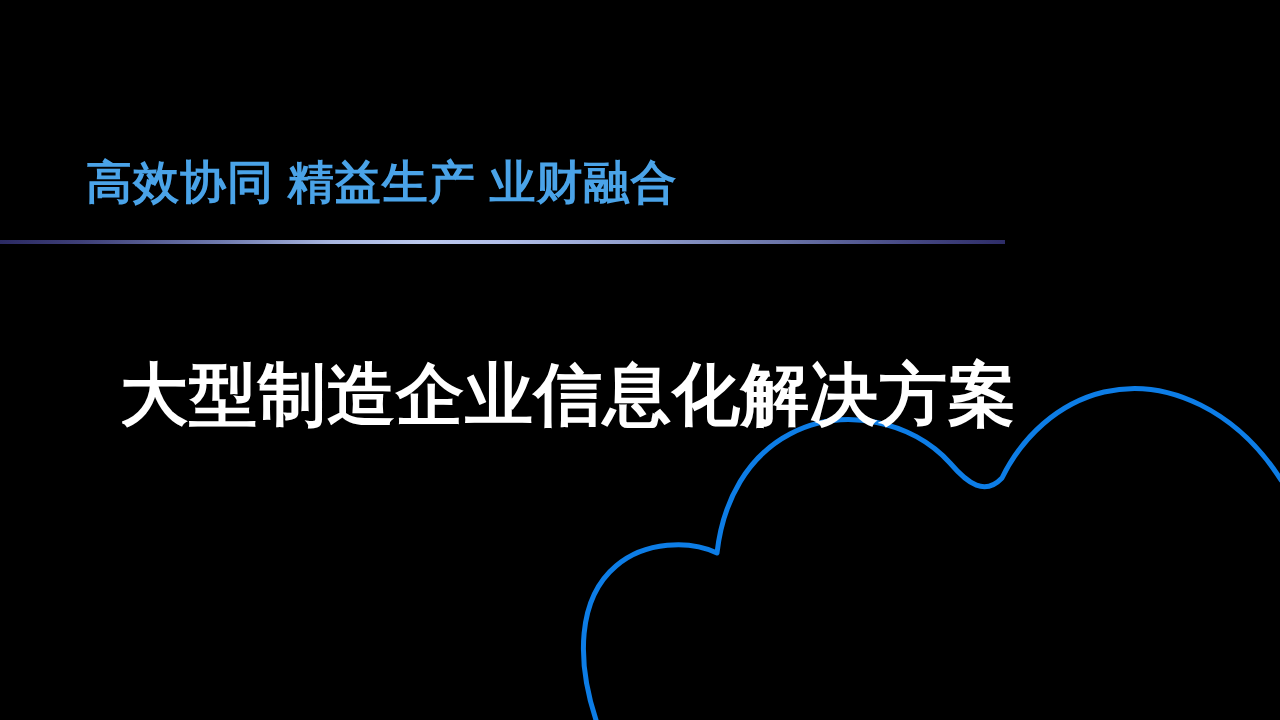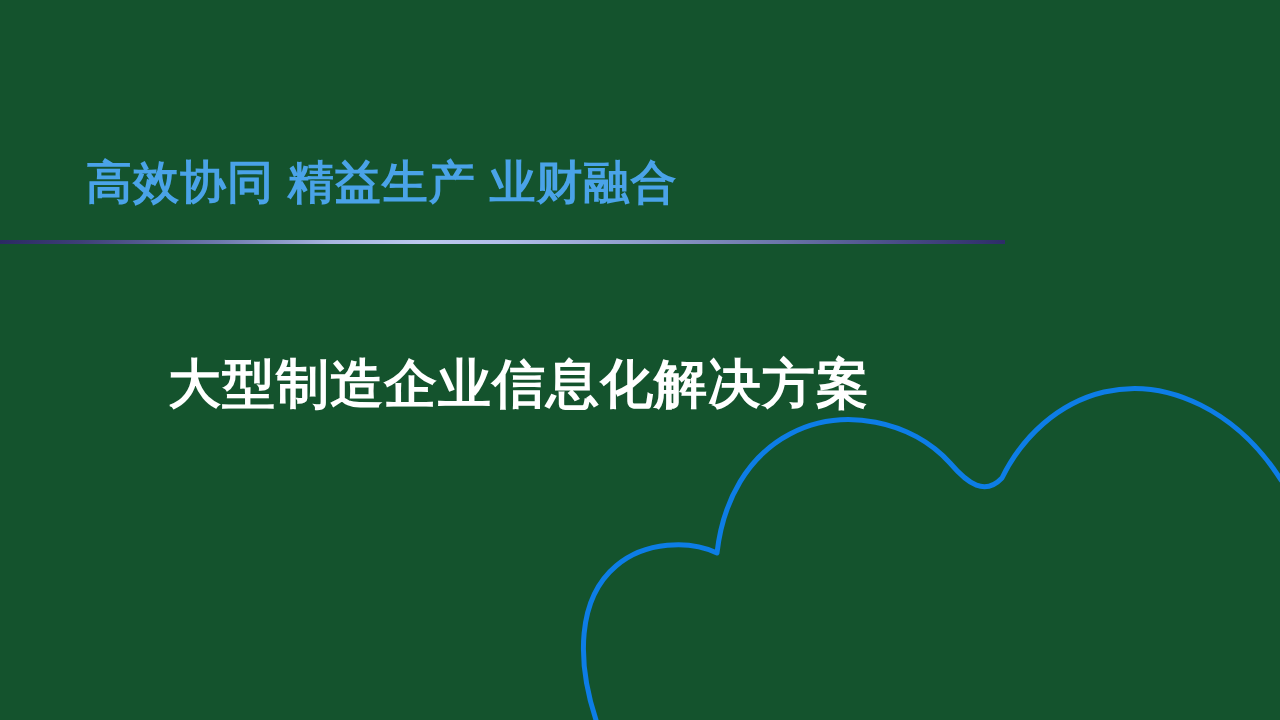--- a/index.html
+++ b/index.html
@@ -7,21 +7,21 @@
     margin: 0;
     padding: 0;
     background: #1a1a2e;
   }
 
   #slide {
     position: relative;
     width: 1280px;
     height: 720px;
     overflow: hidden;
-    background: #14532d;
+    background: #000000;
     font-family: "Liberation Sans", "DejaVu Sans", sans-serif;
     -webkit-font-smoothing: antialiased;
   }
 
   
   #cloud-art {
     position: absolute;
     left: 0;
     top: 0;
     width: 1280px;
@@ -61,27 +61,26 @@
         #6a74a8 78%,
         #474a85 90%,
         #2e2d68 100%);
   }
 
   
   #headline {
     position: absolute;
     left: 120px;
     top: 310px;
-    font-size: 53px;
+    font-size: 68px;
     line-height: 76px;
     font-weight: bold;
     letter-spacing: 1px;
     color: #ffffff;
     white-space: nowrap;
-    margin-left: 48px;
   }
 </style>
 </head>
 <body>
 
 <div id="slide">
 
   <svg id="cloud-art" viewBox="0 0 1280 720" xmlns="http://www.w3.org/2000/svg">
     <path id="cloud-path" d="M 598 726
              C 575 660, 578 598, 616 566

